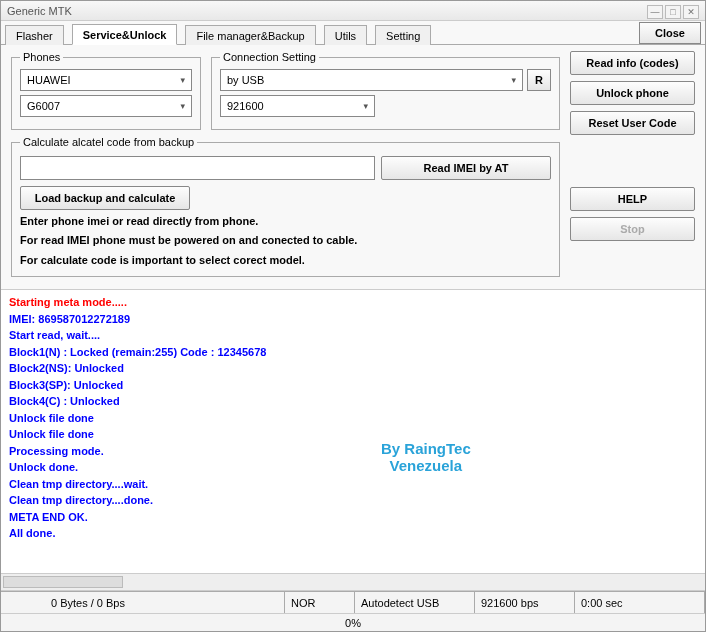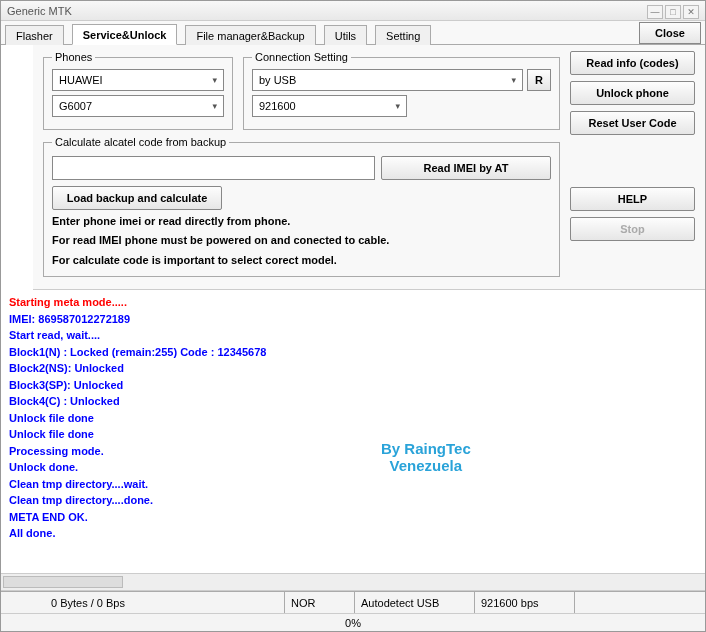--- a/index.html
+++ b/index.html
@@ -5,21 +5,21 @@
     * { margin: 0; padding: 0; box-sizing: border-box; }
     body { font-family: Tahoma, Arial, sans-serif; font-size: 11px; background: #fff; }
     .window { width: 706px; height: 632px; display: flex; flex-direction: column; border: 1px solid #999; }
     .titlebar { height: 20px; background: linear-gradient(#f8f8f8, #e8e8e8); border-bottom: 1px solid #ccc; display: flex; align-items: flex-start; padding: 4px 6px; color: #555; font-size: 11px; }
     .titlebar .spacer { flex: 1; }
     .winbtn { width: 16px; height: 14px; margin-left: 2px; border: 1px solid #bbb; background: #f4f4f4; display: flex; align-items: center; justify-content: center; font-size: 9px; color: #777; cursor: pointer; }
     .tabbar { height: 24px; display: flex; align-items: flex-end; padding: 0 4px; background: #f8f8f8; border-bottom: 1px solid #aaa; }
     .tab { padding: 4px 10px 3px; border: 1px solid #aaa; border-bottom: none; background: #f0f0f0; margin-right: 8px; cursor: pointer; font-size: 11px; position: relative; top: 1px; }
     .tab.active { background: #fff; font-weight: bold; z-index: 1; border-bottom: 1px solid #fff; }
     .closebtn { margin-left: auto; width: 62px; height: 22px; border: 1px solid #888; background: linear-gradient(#fdfdfd, #e6e6e6); font-weight: bold; cursor: pointer; font-size: 11px; }
-    .content { flex: 0 0 auto; display: flex; padding: 6px 10px 12px 10px; background: #f8f8f8; border-bottom: 1px solid #ccc; margin-left: 32px; }
+    .content { flex: 0 0 auto; display: flex; padding: 6px 10px 12px 10px; background: #f8f8f8; border-bottom: 1px solid #ccc; }
     .leftcol { flex: 1; display: flex; flex-direction: column; gap: 6px; }
     .rightcol { width: 135px; display: flex; flex-direction: column; gap: 6px; padding-left: 10px; }
     .btn { height: 24px; border: 1px solid #888; background: linear-gradient(#fdfdfd, #e6e6e6); font-weight: bold; cursor: pointer; font-size: 11px; border-radius: 2px; }
     .btn:disabled { color: #aaa; cursor: default; }
     .row1 { display: flex; gap: 10px; }
     fieldset { border: 1px solid #aaa; padding: 6px 8px 8px; }
     legend { font-size: 11px; padding: 0 3px; }
     .phones { width: 190px; }
     .connset { flex: 1; }
     .select { width: 100%; height: 22px; border: 1px solid #888; background: #fff; margin-bottom: 4px; display: flex; align-items: center; padding: 0 6px; cursor: pointer; position: relative; }
@@ -140,18 +140,19 @@
 
   <div class="scrolltrack">
     <div class="scrollthumb"></div>
   </div>
 
   <div class="statusbar">
     <div class="cell" style="width:240px">0 Bytes / 0 Bps</div>
     <div class="cell" style="width:70px">NOR</div>
     <div class="cell" style="width:120px">Autodetect USB</div>
     <div class="cell" style="width:100px">921600 bps</div>
+    <div class="cell" style="flex:1">0:00 sec</div>
   </div>
 
   <div class="progress">
     <span>0%</span>
   </div>
 </div>
 
 </body></html>

